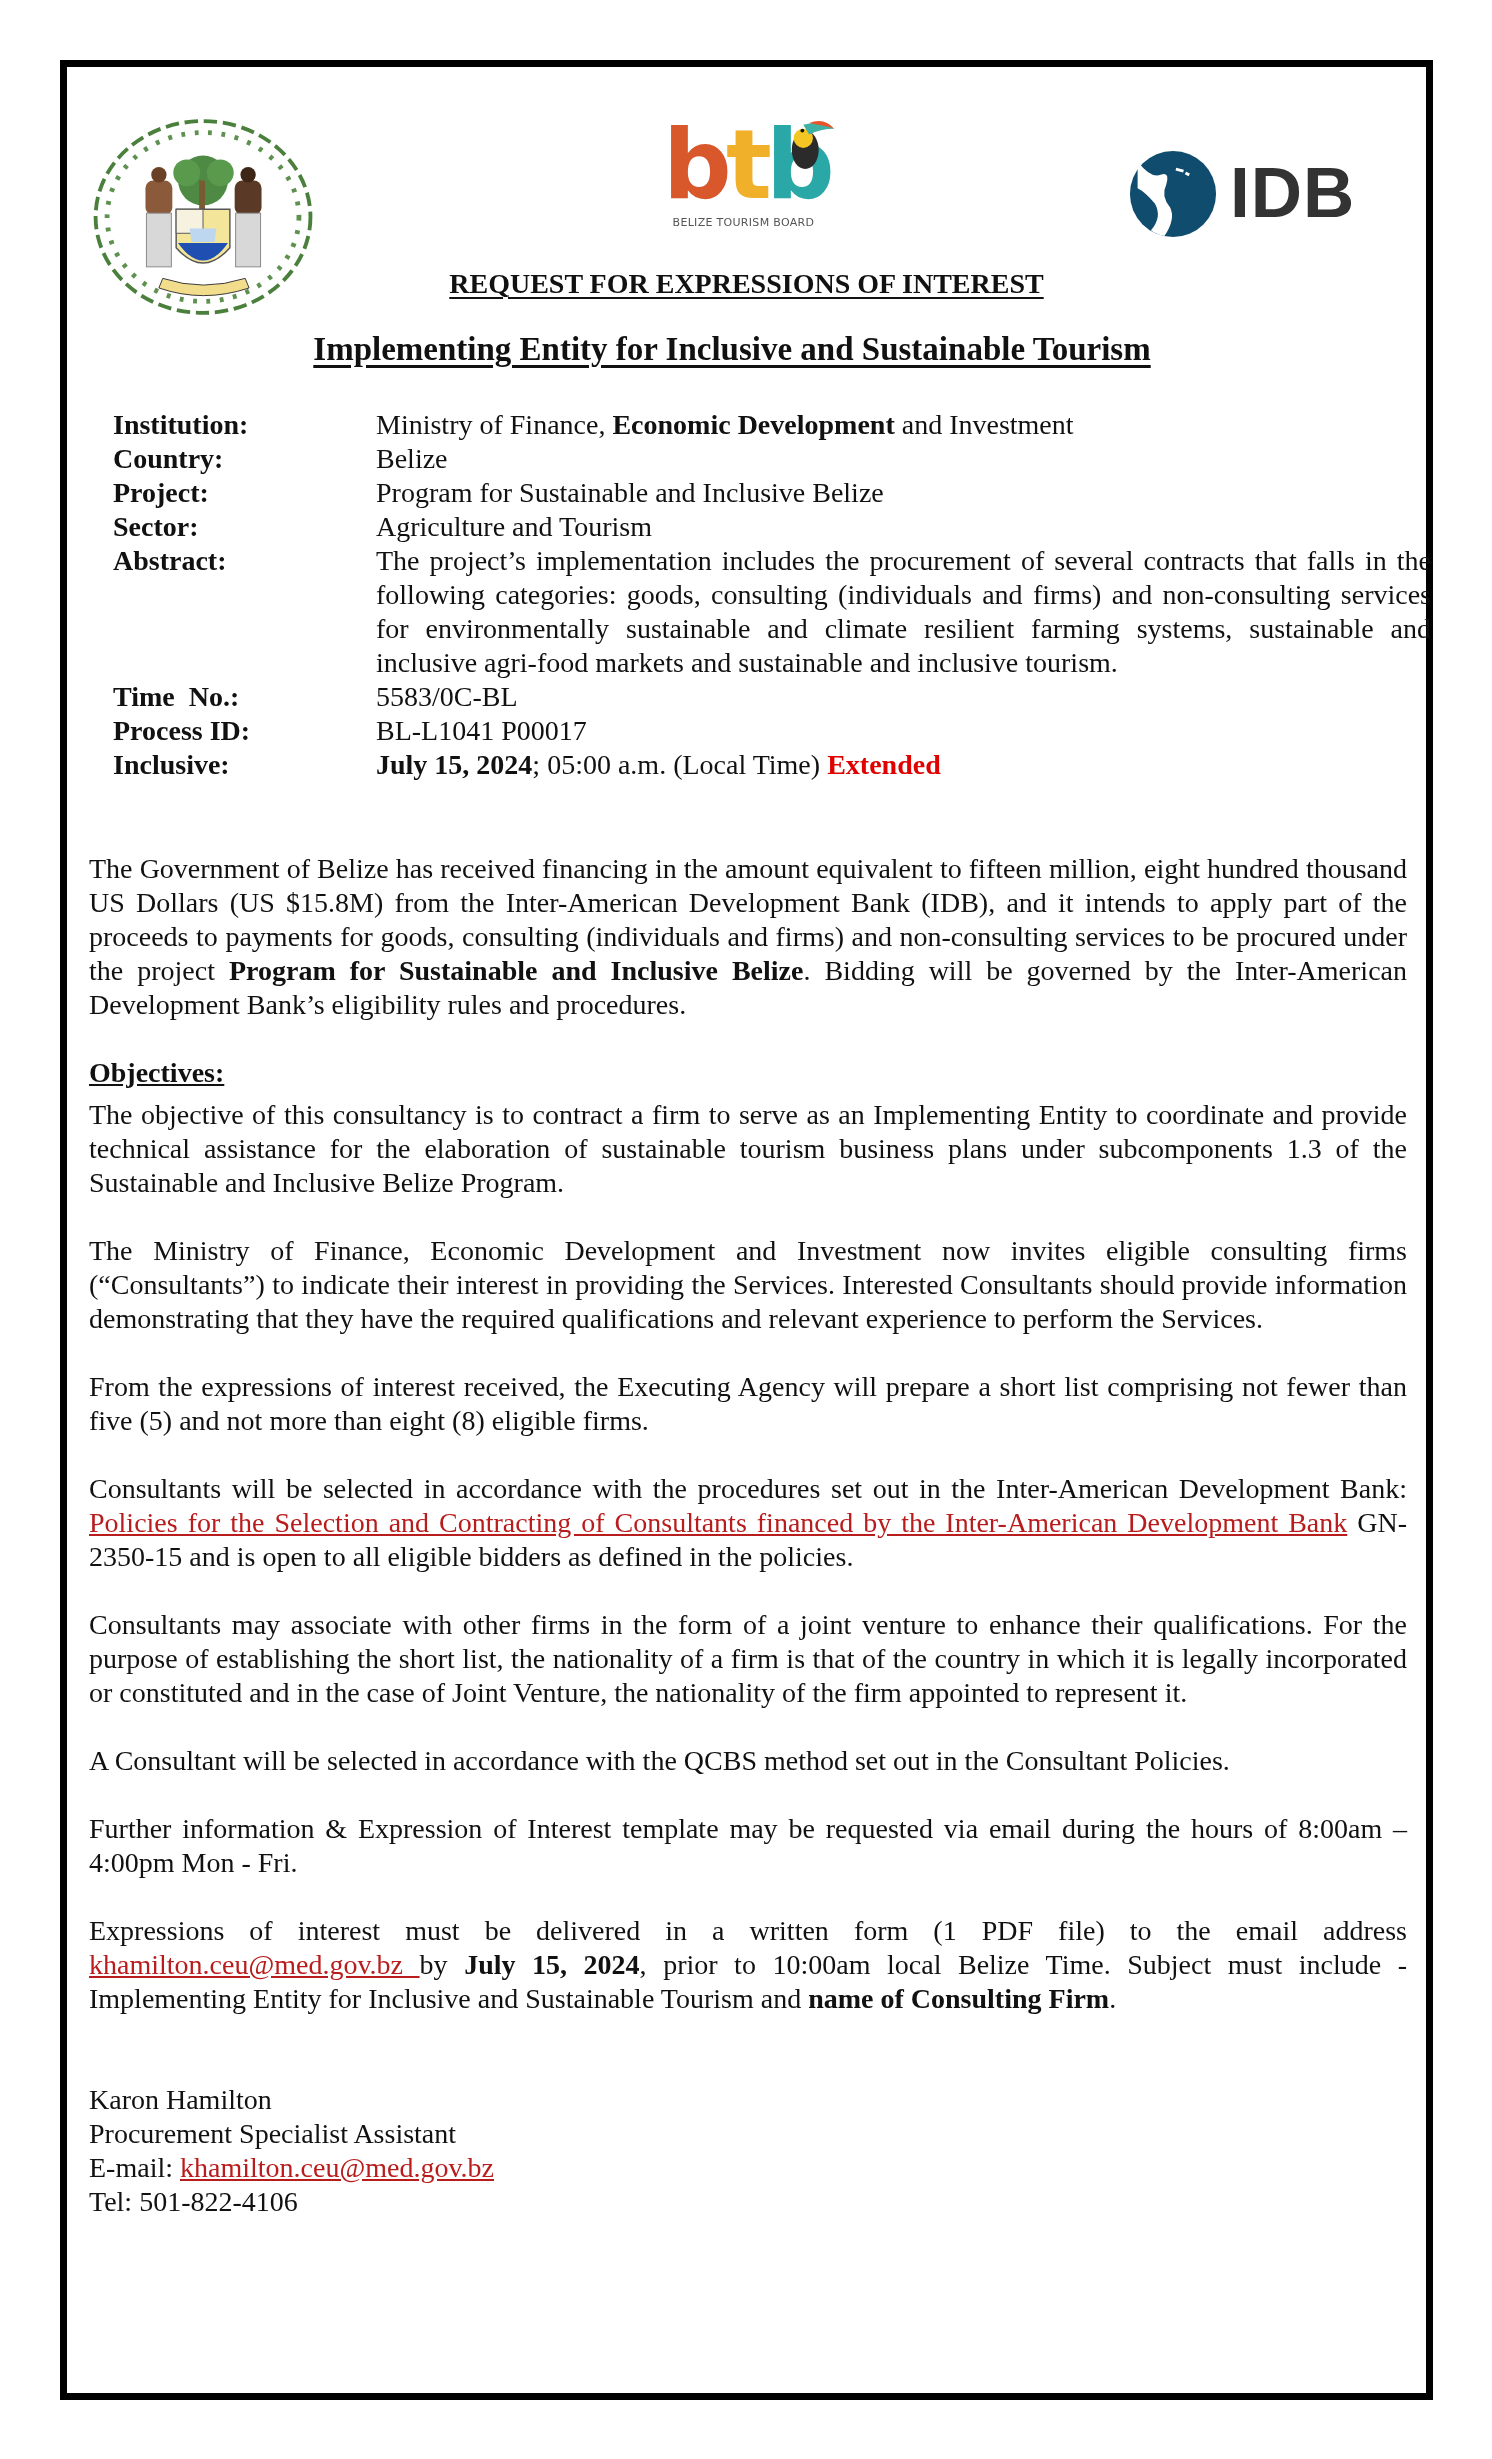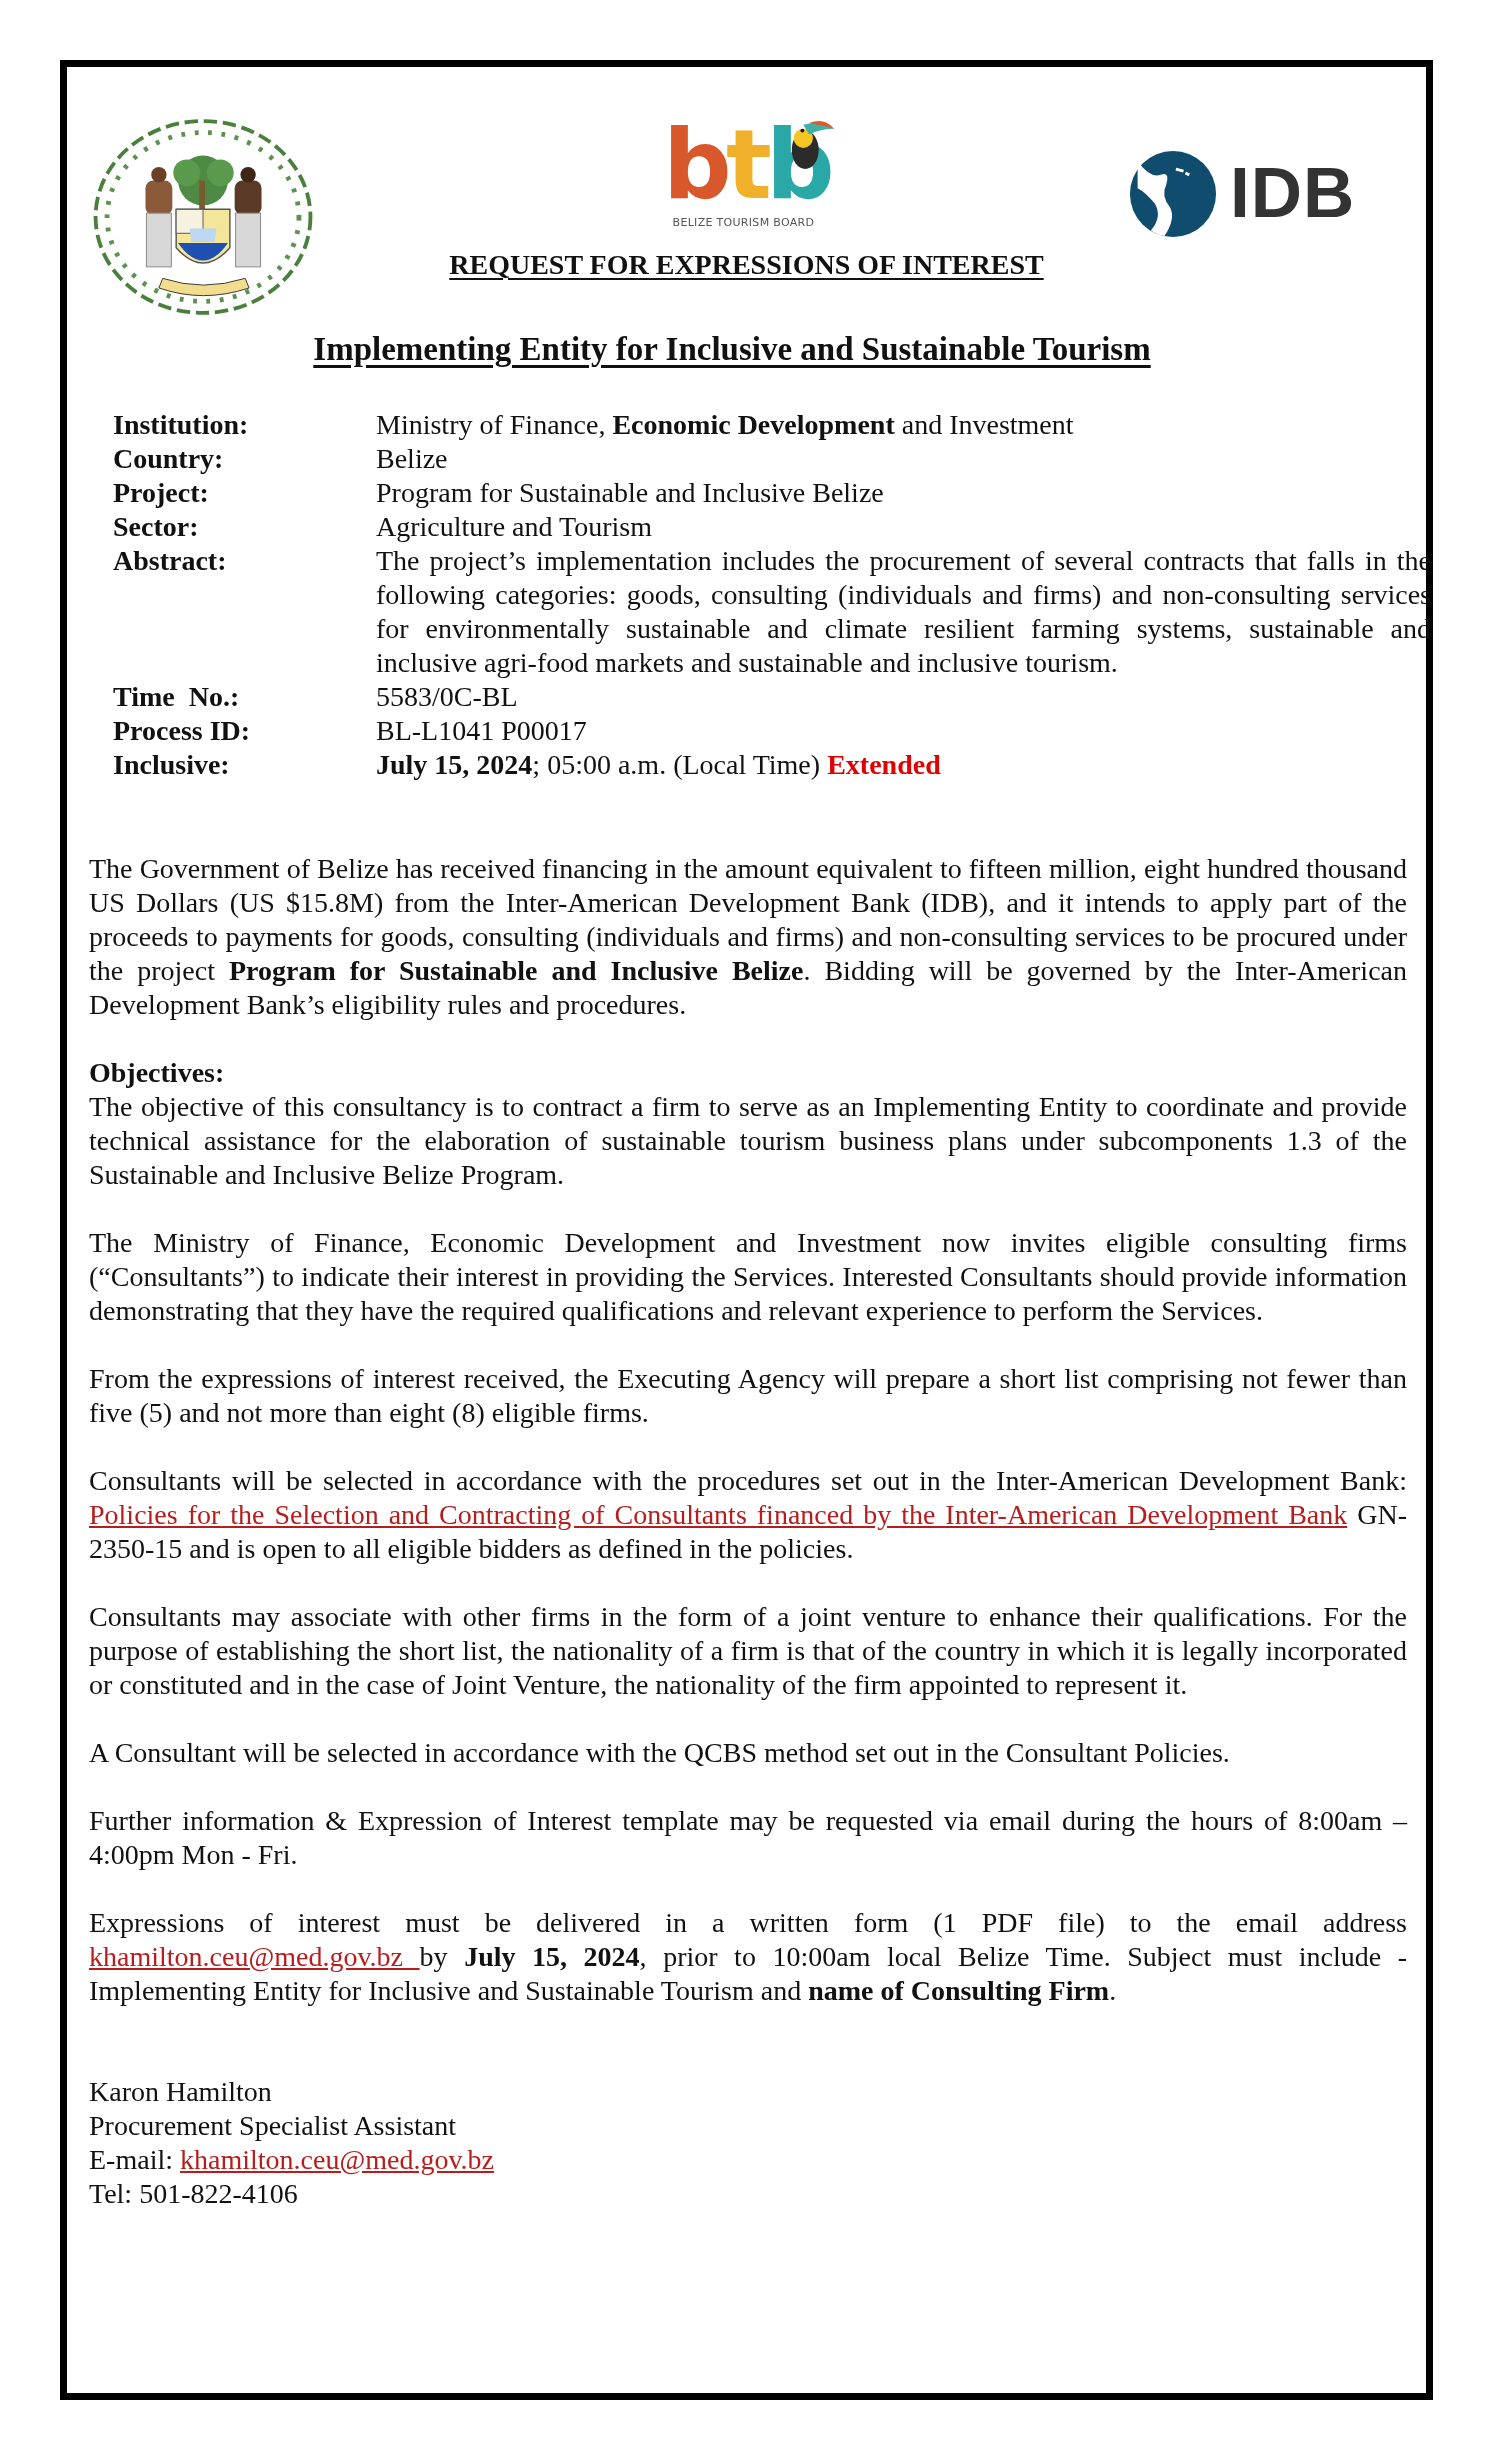--- a/index.html
+++ b/index.html
@@ -12,35 +12,35 @@
   .seal { left: 86px; top: 113px; width: 235px; height: 207px; }
   .btb { left: 663px; top: 117px; width: 173px; height: 120px; }
   .btb-letters { position: absolute; left: 0; top: 0; font-family: "DejaVu Sans", sans-serif;
                  font-weight: bold; font-size: 96px; line-height: 96px; letter-spacing: -5.8px; }
   .btb-sub { position: absolute; left: 9.6px; top: 99px; font-family: "DejaVu Sans", sans-serif;
              font-size: 11px; letter-spacing: 0.3px; color: #555555; white-space: nowrap; }
   .idb { left: 1122px; top: 144px; width: 240px; height: 96px; }
   .idb-text { position: absolute; left: 108px; top: 9.6px; font-family: "Liberation Sans", sans-serif;
               font-weight: bold; font-size: 71px; line-height: 77px; color: #333333; letter-spacing: 1px; }
   
-  .h1 { left: 0; width: 1493px; top: 248px; text-align: center; font-weight: bold; font-size: 28px;
+  .h1 { left: 0; width: 1493px; top: 267px; text-align: center; font-weight: bold; font-size: 28px;
         line-height: 34px; text-decoration: underline; text-decoration-thickness: 1.9px; text-underline-offset: 3.8px; }
   .h2 { left: 0; width: 1464px; top: 330px; text-align: center; font-weight: bold; font-size: 33px;
         line-height: 38px; text-decoration: underline; text-decoration-thickness: 2.9px; text-underline-offset: 4.8px; }
   
   .meta { left: 89px; top: 408px; width: 1318px; font-size: 28px; line-height: 34px; margin-left: 24px; }
   .meta-row { display: flex; }
   .meta-label { width: 263px; flex: none; font-weight: bold; }
   .meta-value { flex: 1; text-align: justify; }
   .b { font-weight: bold; }
   .red { color: #e00000; font-weight: bold; }
   
   .body { left: 89px; top: 852px; width: 1318px; font-size: 28px; line-height: 34px; }
   .body p { margin: 0 0 34px 0; text-align: justify; }
-  .body p.tight { margin-bottom: 0; }
+  .body p.tight { margin-bottom: 8px; text-decoration: underline; }
   a.link { color: #b91c1c; text-decoration: underline; }
   .sig { margin-top: 67px; }
   .sig div { line-height: 34px; }
 </style>
 </head>
 <body>
 
 <div class="frame"></div>
 
 <div class="abs seal">

